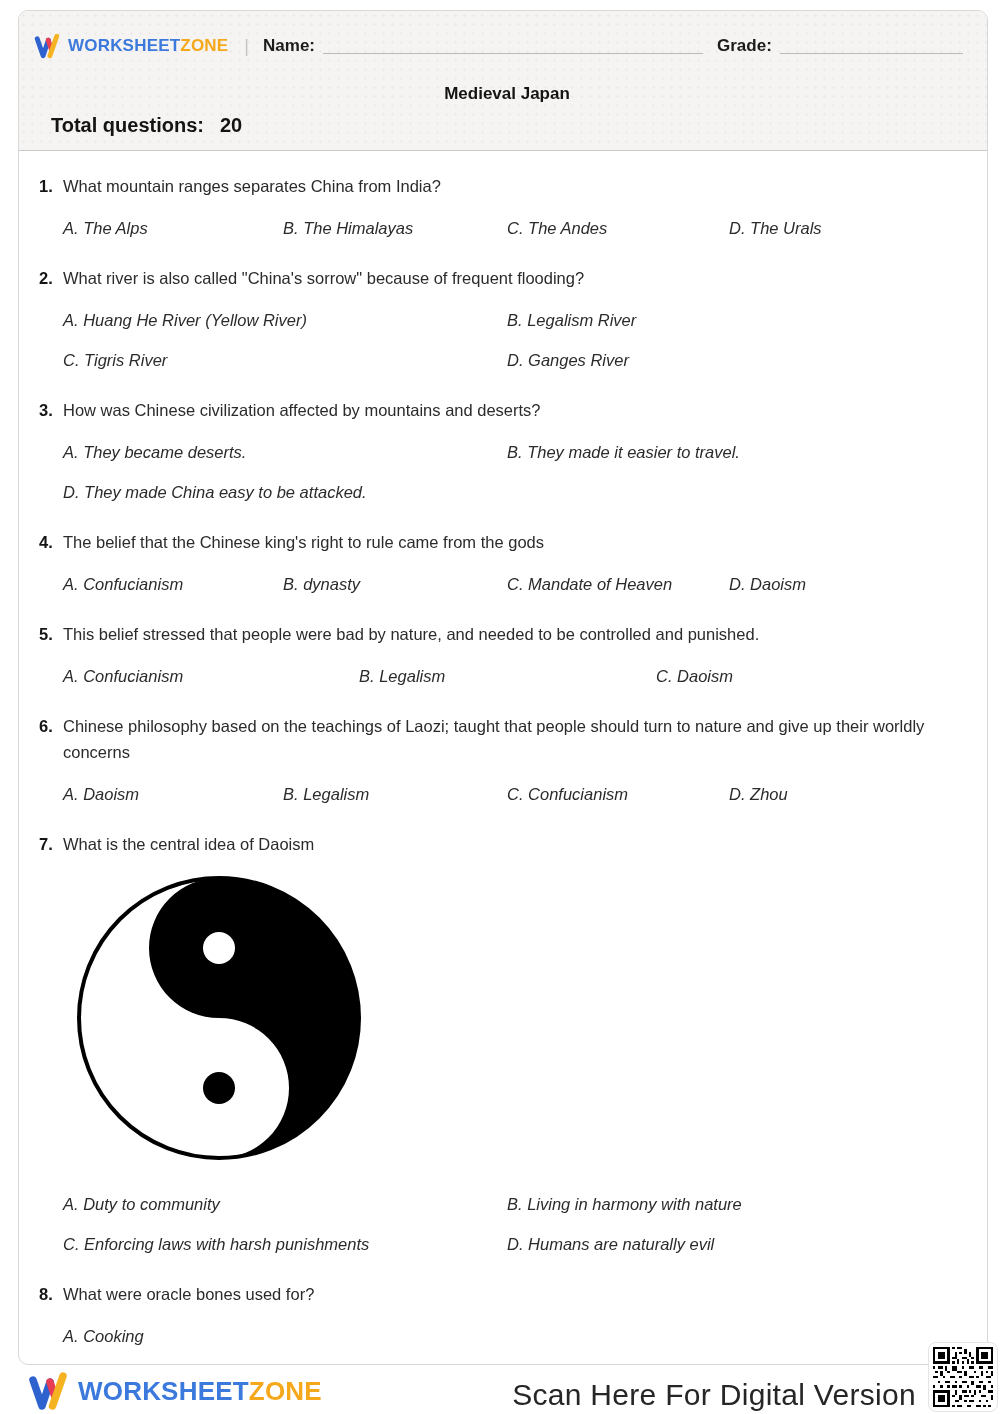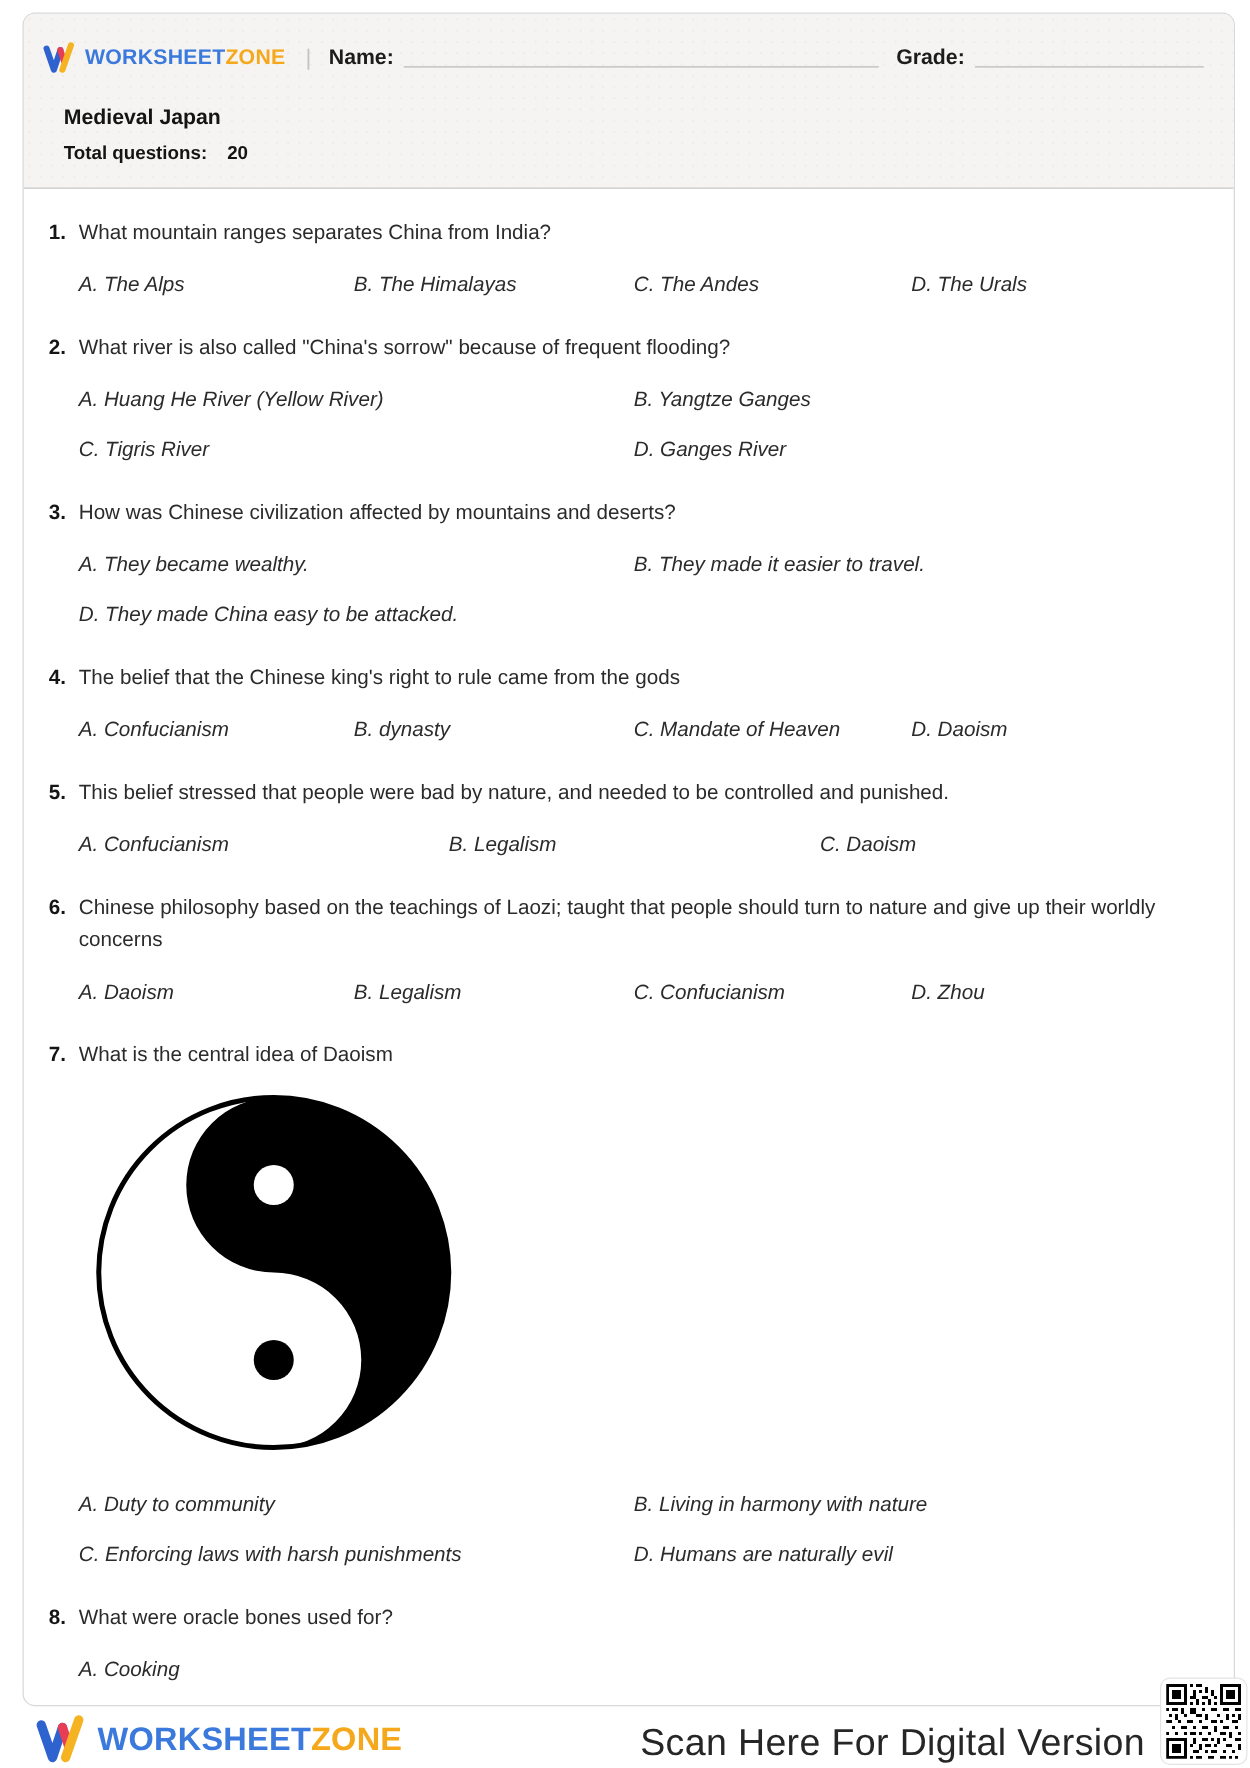--- a/index.html
+++ b/index.html
@@ -17,22 +17,22 @@
   .brand { display:flex; align-items:center; gap:8px; }
   .brand-text { font-weight:700; font-size:17px; letter-spacing:0.2px; white-space:nowrap; }
   .brand-blue { color:#3b79dc;margin-top:42px; }
   .brand-orange { color:#f6a81c; }
   .hdr-divider { color:#c4c4c4; font-size:18px; margin:0 14px 0 16px; font-weight:400; }
   .field-label { font-weight:700; font-size:17px; color:#1c1c1c; white-space:nowrap; }
   .write-line { height:16px; border-bottom:1px solid #b9b9b9; }
   .name-line { width:380px; margin:0 14px 0 8px; }
   .grade-line { flex:1; margin-left:8px; }
 
-  .hdr-title { font-weight:700; font-size:17px; color:#141414; margin:25px 0 0 17px; }
-  .hdr-total { font-weight:700; font-size:15px; color:#141414; margin:10px 0 0 17px; }
+  .hdr-title { font-weight:700; font-size:17px; color:#141414; margin:25px 0 0 17px;text-align:center; }
+  .hdr-total { font-weight:700; font-size:20px; color:#141414; margin:10px 0 0 17px; }
   .hdr-total .tq-value { margin-left:16px; }
 
   .questions { padding:22px 20px 0 20px; }
   .q { margin-bottom:24px; }
   .qhead { display:flex; margin-bottom:16px; line-height:26px; font-size:16.5px; }
   .qnum { font-weight:700; color:#151515; width:24px; flex:none; }
   .qtext { flex:1; color:#2b2b2b; max-width:905px; }
   .opts { margin-left:24px; display:grid; row-gap:14px; line-height:26px; font-size:16.5px; color:#2b2b2b;font-style:italic; }
   .cols2 { grid-template-columns:444px 1fr; }
   .cols3 { grid-template-columns:296px 297px 1fr; }
@@ -90,33 +90,33 @@
       </div>
     </div>
 
     <div class="q">
       <div class="qhead">
           <span class="qnum">2.</span>
           <span class="qtext">What river is also called "China's sorrow" because of frequent flooding?</span>
         </div>
       <div class="opts cols2">
         <span>A. Huang He River (Yellow River)</span>
-        <span>B. Yangtze Ganges</span>
+        <span>B. Legalism River</span>
         <span>C. Tigris River</span>
         <span>D. Ganges River</span>
       </div>
     </div>
 
     <div class="q">
       <div class="qhead">
           <span class="qnum">3.</span>
           <span class="qtext">How was Chinese civilization affected by mountains and deserts?</span>
         </div>
       <div class="opts cols2">
-        <span>A. They became wealthy.</span>
+        <span>A. They became deserts.</span>
         <span>B. They made it easier to travel.</span>
         <span>D. They made China easy to be attacked.</span>
       </div>
     </div>
 
     <div class="q">
       <div class="qhead">
           <span class="qnum">4.</span>
           <span class="qtext">The belief that the Chinese king's right to rule came from the gods</span>
         </div>

